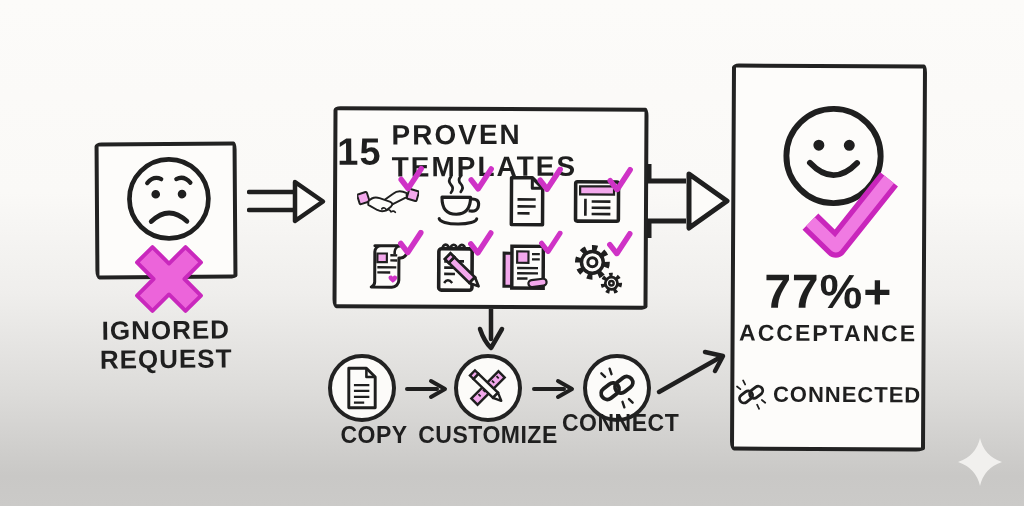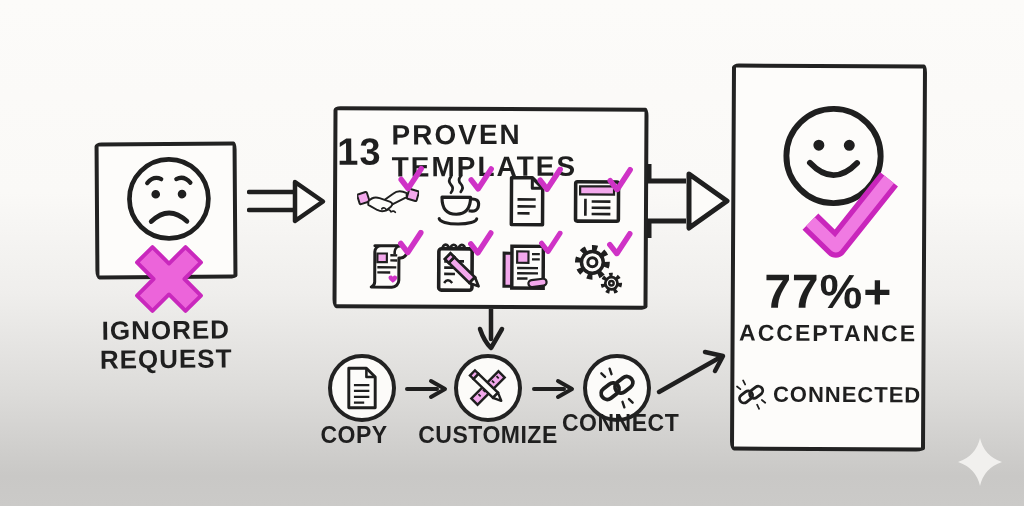--- a/index.html
+++ b/index.html
@@ -56,21 +56,21 @@
   </div>
 
   <svg class="abs" style="left:247px; top:177px;" width="80" height="50" viewBox="0 0 80 50">
     <path d="M2,15 h45" fill="none" stroke="#1f1f1f" stroke-width="4.5" stroke-linecap="round"></path>
     <path d="M2,33 h45" fill="none" stroke="#1f1f1f" stroke-width="4.5" stroke-linecap="round"></path>
     <path d="M48,5 L76,24.5 L48,44 Z" fill="#fcfbf9" stroke="#1f1f1f" stroke-width="4.5" stroke-linejoin="round"></path>
   </svg>
 
   <div class="sketch-box abs" style="left:333px; top:107px; width:315px; height:202px; transform:rotate(0.3deg);">
     <div class="tpl-title">
-      <span class="tpl-num">13</span>
+      <span class="tpl-num">15</span>
       <span class="tpl-text">PROVEN TEMPLATES</span>
     </div>
     <div class="tpl-grid">
 
       <div class="tpl-cell">
         <svg width="62" height="42" viewBox="0 0 110 62">
           <rect x="2" y="18" width="18" height="18" rx="2" fill="#f3a8ec" stroke="#1f1f1f" stroke-width="3.5" transform="rotate(-18 11 27)"></rect>
           <rect x="90" y="12" width="18" height="18" rx="2" fill="#f3a8ec" stroke="#1f1f1f" stroke-width="3.5" transform="rotate(16 99 21)"></rect>
           <path d="M88,18 q-14,-7 -24,1 L46,32 q-7,5 1,9 q8,3 14,-2 L88,25 z" fill="#fdfcfa" stroke="#1f1f1f" stroke-width="3.5" stroke-linejoin="round"></path>
           <path d="M20,33 q8,-10 20,-6 l18,6 q8,3 2,9 l-6,5 q-8,6 -18,1 l-16,-9 z" fill="#fdfcfa" stroke="#1f1f1f" stroke-width="3.5" stroke-linejoin="round"></path>
@@ -211,21 +211,21 @@
     <path d="M4,20 Q8,32 15,39 L26,20" fill="none" stroke="#1f1f1f" stroke-width="4.5" stroke-linecap="round" stroke-linejoin="round"></path>
   </svg>
 
   <div class="step-circle" style="left:328px; top:354px;">
     <svg width="38" height="44" viewBox="0 0 50 60">
       <path d="M7,3 h24 l12,12 v42 h-36 z" fill="#fdfcfa" stroke="#1f1f1f" stroke-width="4" stroke-linejoin="round"></path>
       <path d="M31,3 v12 h12" fill="none" stroke="#1f1f1f" stroke-width="3.5" stroke-linejoin="round"></path>
       <path d="M14,26 h21 M14,34 h21 M14,42 h21 M14,50 h14" fill="none" stroke="#1f1f1f" stroke-width="3"></path>
     </svg>
   </div>
-  <div class="step-label" style="left:304px; top:422px; width:100px;">COPY</div>
+  <div class="step-label" style="left:324px; top:422px; width:100px;">COPY</div>
 
   <svg class="abs" style="left:405px; top:378px;" width="44" height="22" viewBox="0 0 44 22">
     <path d="M2,11 h30" fill="none" stroke="#1f1f1f" stroke-width="4" stroke-linecap="round"></path>
     <path d="M26,3 L40,11 L26,19" fill="none" stroke="#1f1f1f" stroke-width="4" stroke-linecap="round" stroke-linejoin="round"></path>
   </svg>
 
   <div class="step-circle" style="left:454px; top:354px;">
     <svg width="48" height="48" viewBox="0 0 60 60">
       <g transform="rotate(45 30 30)">
         <rect x="24.5" y="6" width="11" height="48" fill="#f3a8ec" stroke="#1f1f1f" stroke-width="3"></rect>

